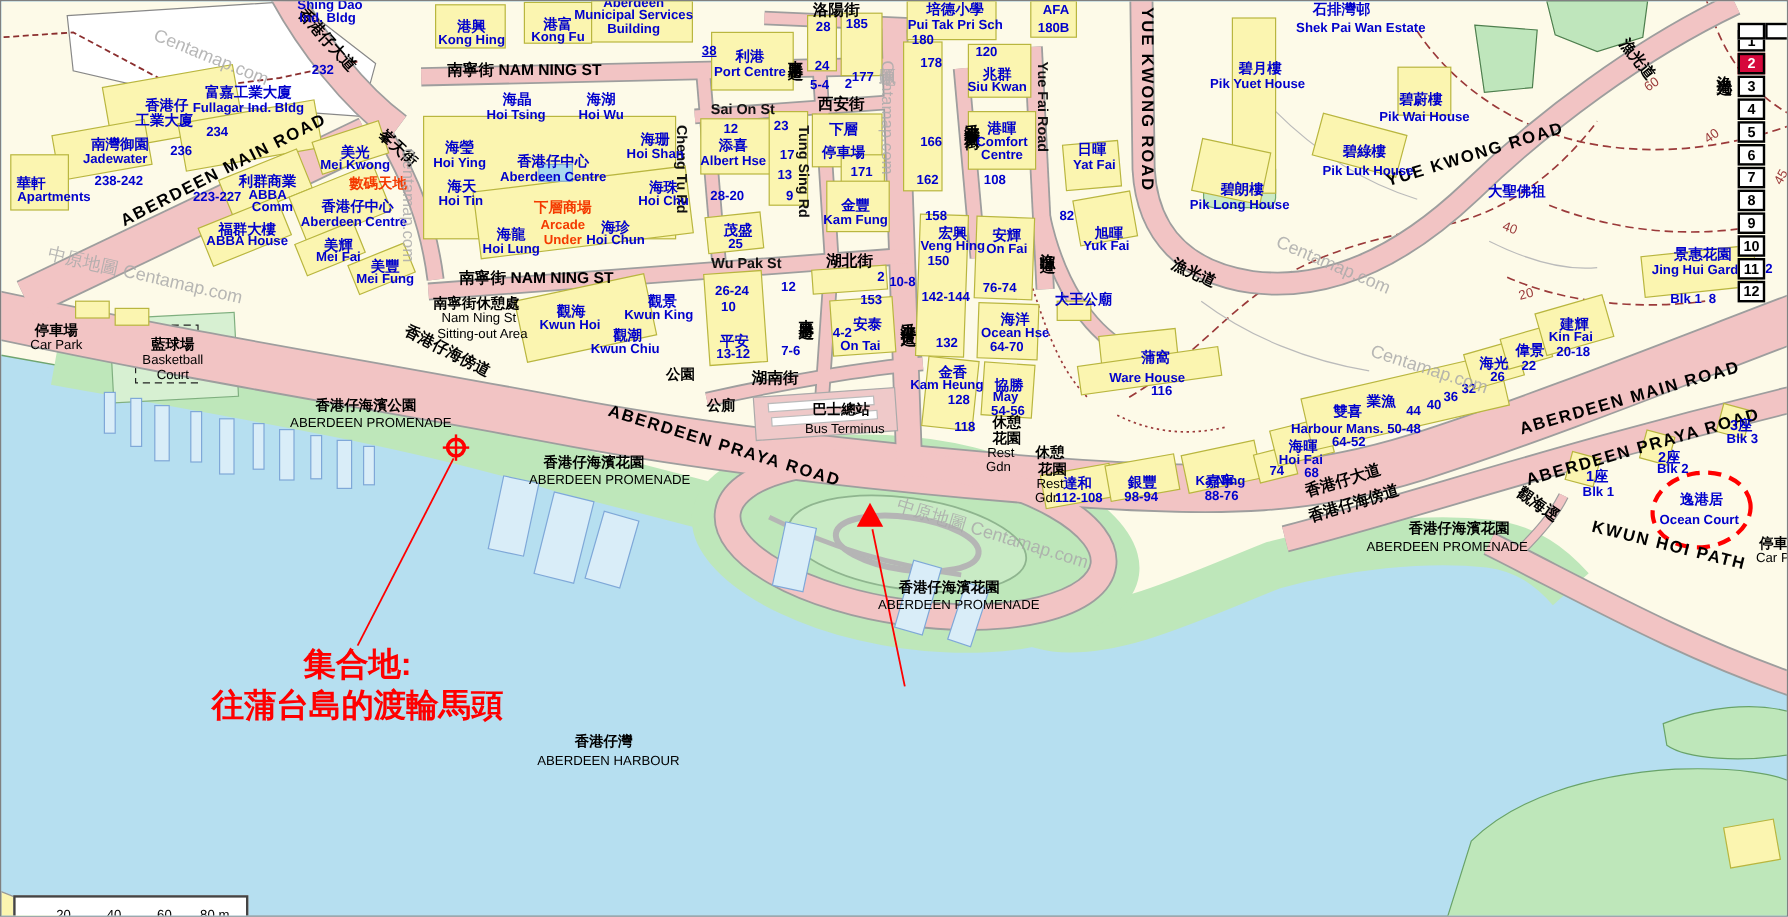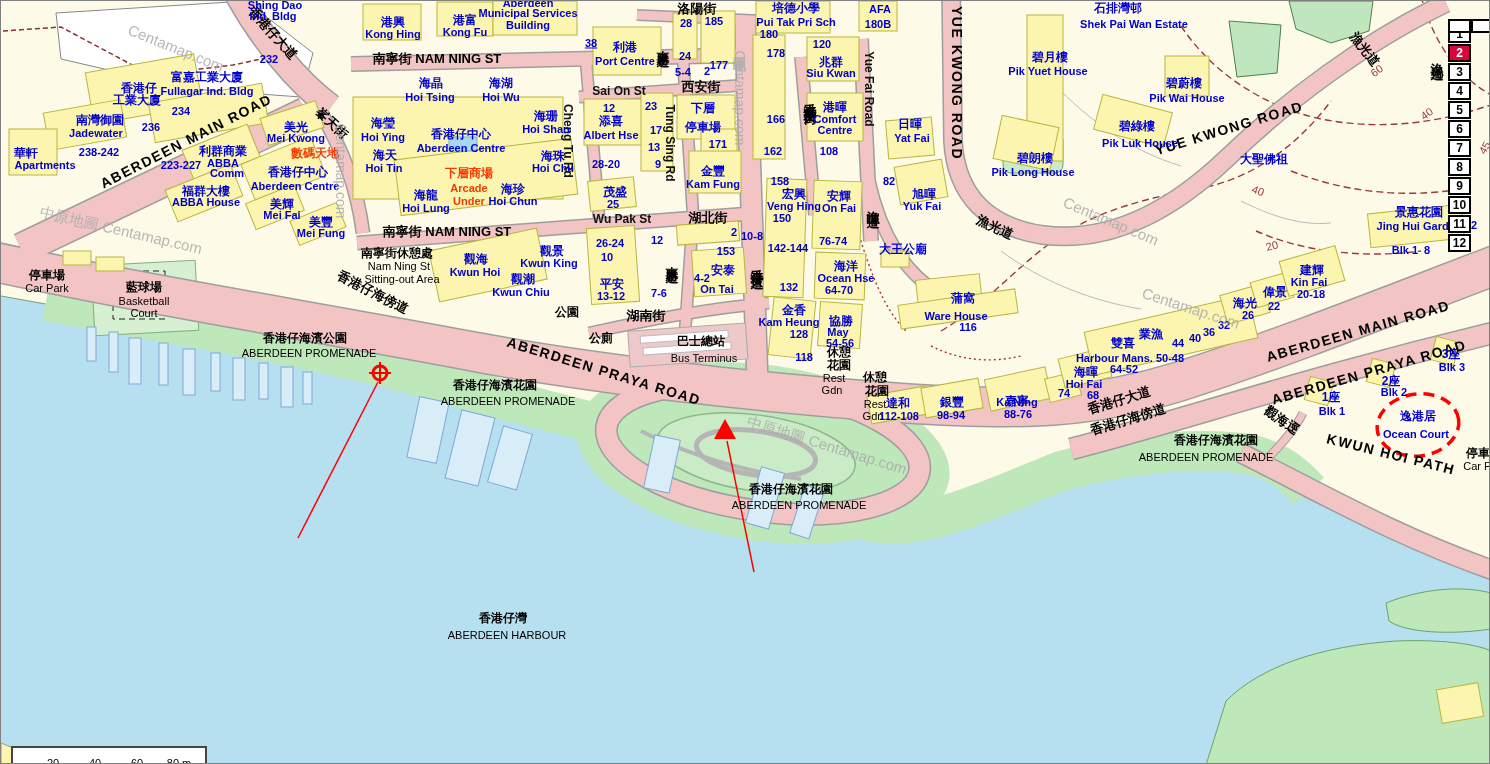--- a/index.html
+++ b/index.html
@@ -495,20 +495,22 @@
       <div class="lbl w" style="left: 120px; top: 229px; transform: translate(-50%, -50%) rotate(13deg);">中原地圖 Centamap.com</div>
       <div class="lbl w" style="left: 175px; top: 47px; transform: translate(-50%, -50%) rotate(22deg);">Centamap.com</div>
       <div class="lbl wv" style="left: 739px; top: 95px; transform: translate(-50%, -50%);">中原地圖 Centamap.com</div>
       <div class="lbl wv" style="left: 340px; top: 170px; transform: translate(-50%, -50%);">Centamap.com</div>
       <div class="lbl w" style="left: 1110px; top: 220px; transform: translate(-50%, -50%) rotate(23deg);">Centamap.com</div>
       <div class="lbl w" style="left: 1190px; top: 307px; transform: translate(-50%, -50%) rotate(18deg);">Centamap.com</div>
       <div class="lbl w" style="left: 826px; top: 444px; transform: translate(-50%, -50%) rotate(17deg);">中原地圖 Centamap.com</div>
     </div>
 
   <div class="annot annot-meet" style="left:297px;top:570px;">
+    <div>集合地:</div>
+    <div>往蒲台島的渡輪馬頭</div>
   </div>
 
   <div id="page-index">
     <div class="pbox-partial" style="left:0;"></div>
     <div class="pbox-partial" style="left:23px;"></div>
   <div class="pbox">1</div>
       <div class="pbox active">2</div>
       <div class="pbox">3</div>
       <div class="pbox">4</div>
       <div class="pbox">5</div>

